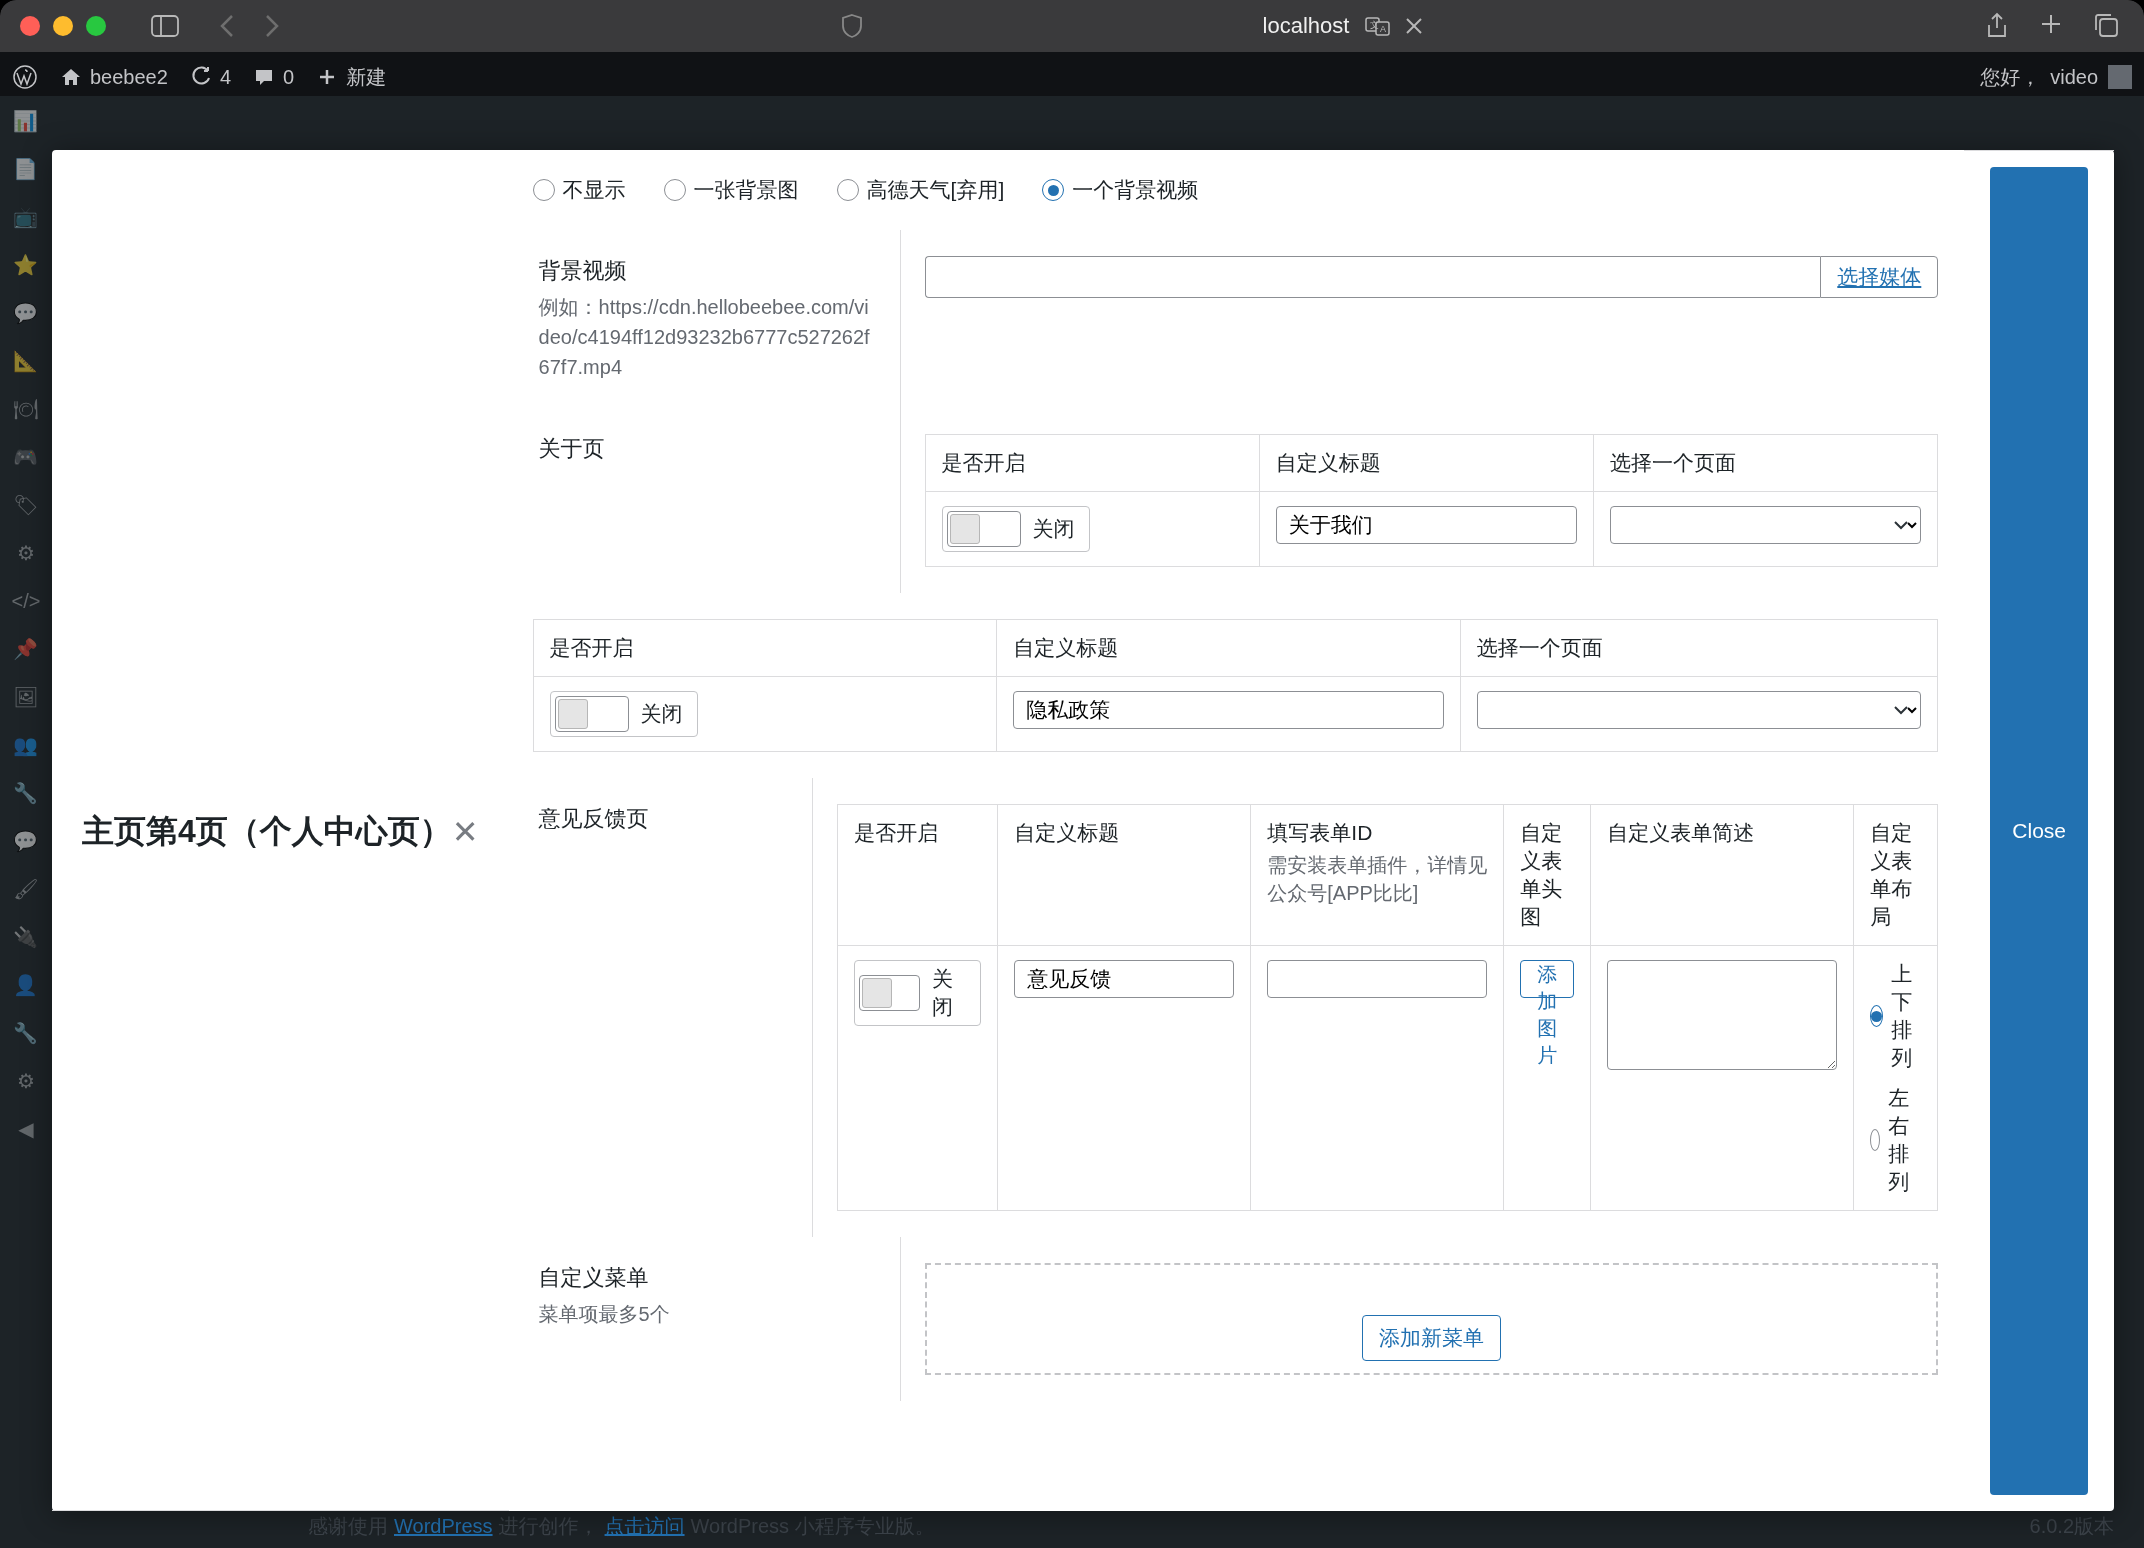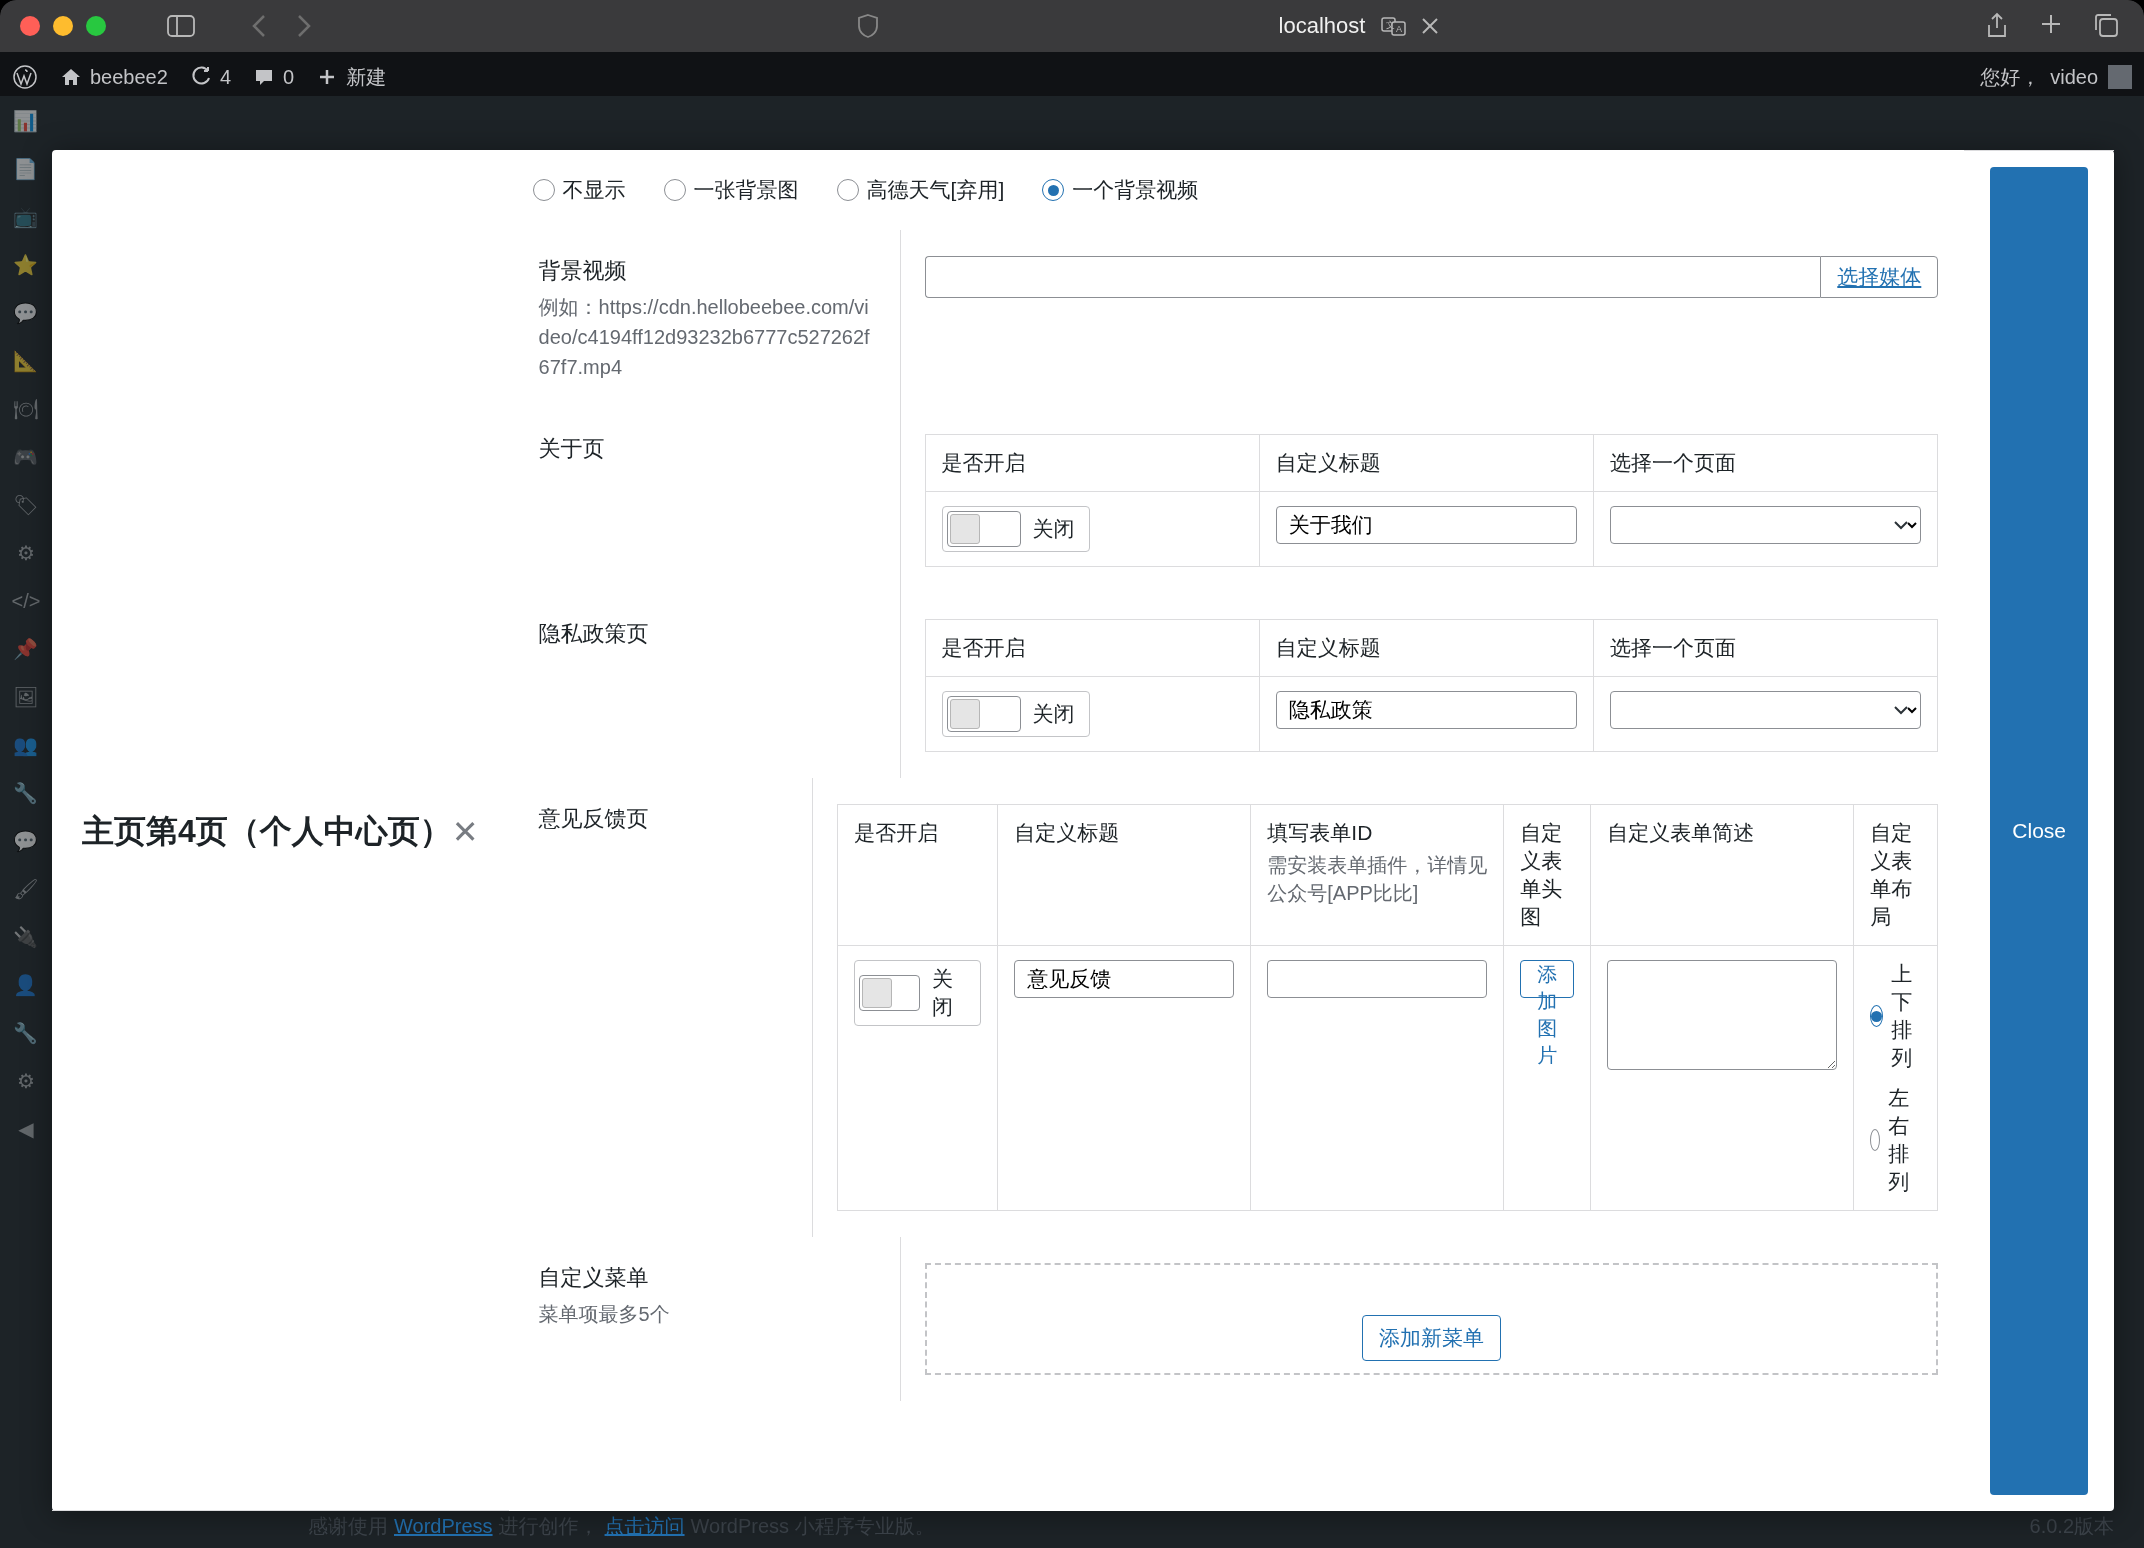--- a/index.html
+++ b/index.html
@@ -1,19 +1,19 @@
 <!DOCTYPE html>
 <html><head>
 <meta charset="utf-8">
 <style>
 * { margin: 0; padding: 0; box-sizing: border-box; font-family: -apple-system, BlinkMacSystemFont, "Segoe UI", sans-serif; }
 body { background: #000; width: 2144px; height: 1548px; overflow: hidden; border-radius: 16px; }
 
 
-.browser-chrome { height: 52px; background: #3a3a3c; display: flex; align-items: center; padding: 0 20px; border-radius: 16px 16px 0 0; gap: 16px; }
+.browser-chrome { height: 52px; background: #3a3a3c; display: flex; align-items: center; padding: 0 20px; border-radius: 16px 16px 0 0; }
 .traffic-lights { display: flex; gap: 13px; align-items: center; }
 .traffic-light { width: 20px; height: 20px; border-radius: 50%; }
 .tl-red { background: #ff5f57; }
 .tl-yellow { background: #febc2e; }
 .tl-green { background: #28c840; }
 .chrome-sidebar-icon { margin-left: 45px; color: #b8b8b8; }
 .chrome-nav { display: flex; gap: 25px; margin-left: 40px; color: #6e6e6e; }
 .chrome-center { flex: 1; display: flex; justify-content: center; align-items: center; gap: 15px; color: #f0f0f0; font-size: 22px; font-weight: 500; }
 .chrome-shield { color: #888; }
 .chrome-right { display: flex; gap: 30px; color: #b8b8b8; margin-right: 5px; }
@@ -330,21 +330,20 @@
                       </span>
                 </div>
               </td>
             </tr>
           </tbody>
             </table>
         </div>
       </div>
 
       <div class="form-row">
-        <div class="form-label-col">隐私政策页</div>
         <div class="form-control-col">
           <table class="grid-table">
             <tbody>
                 <tr>
               <th style="width:33%">是否开启</th>
               <th style="width:33%">自定义标题</th>
               <th>选择一个页面</th>
             </tr>
             <tr>
               <td>

